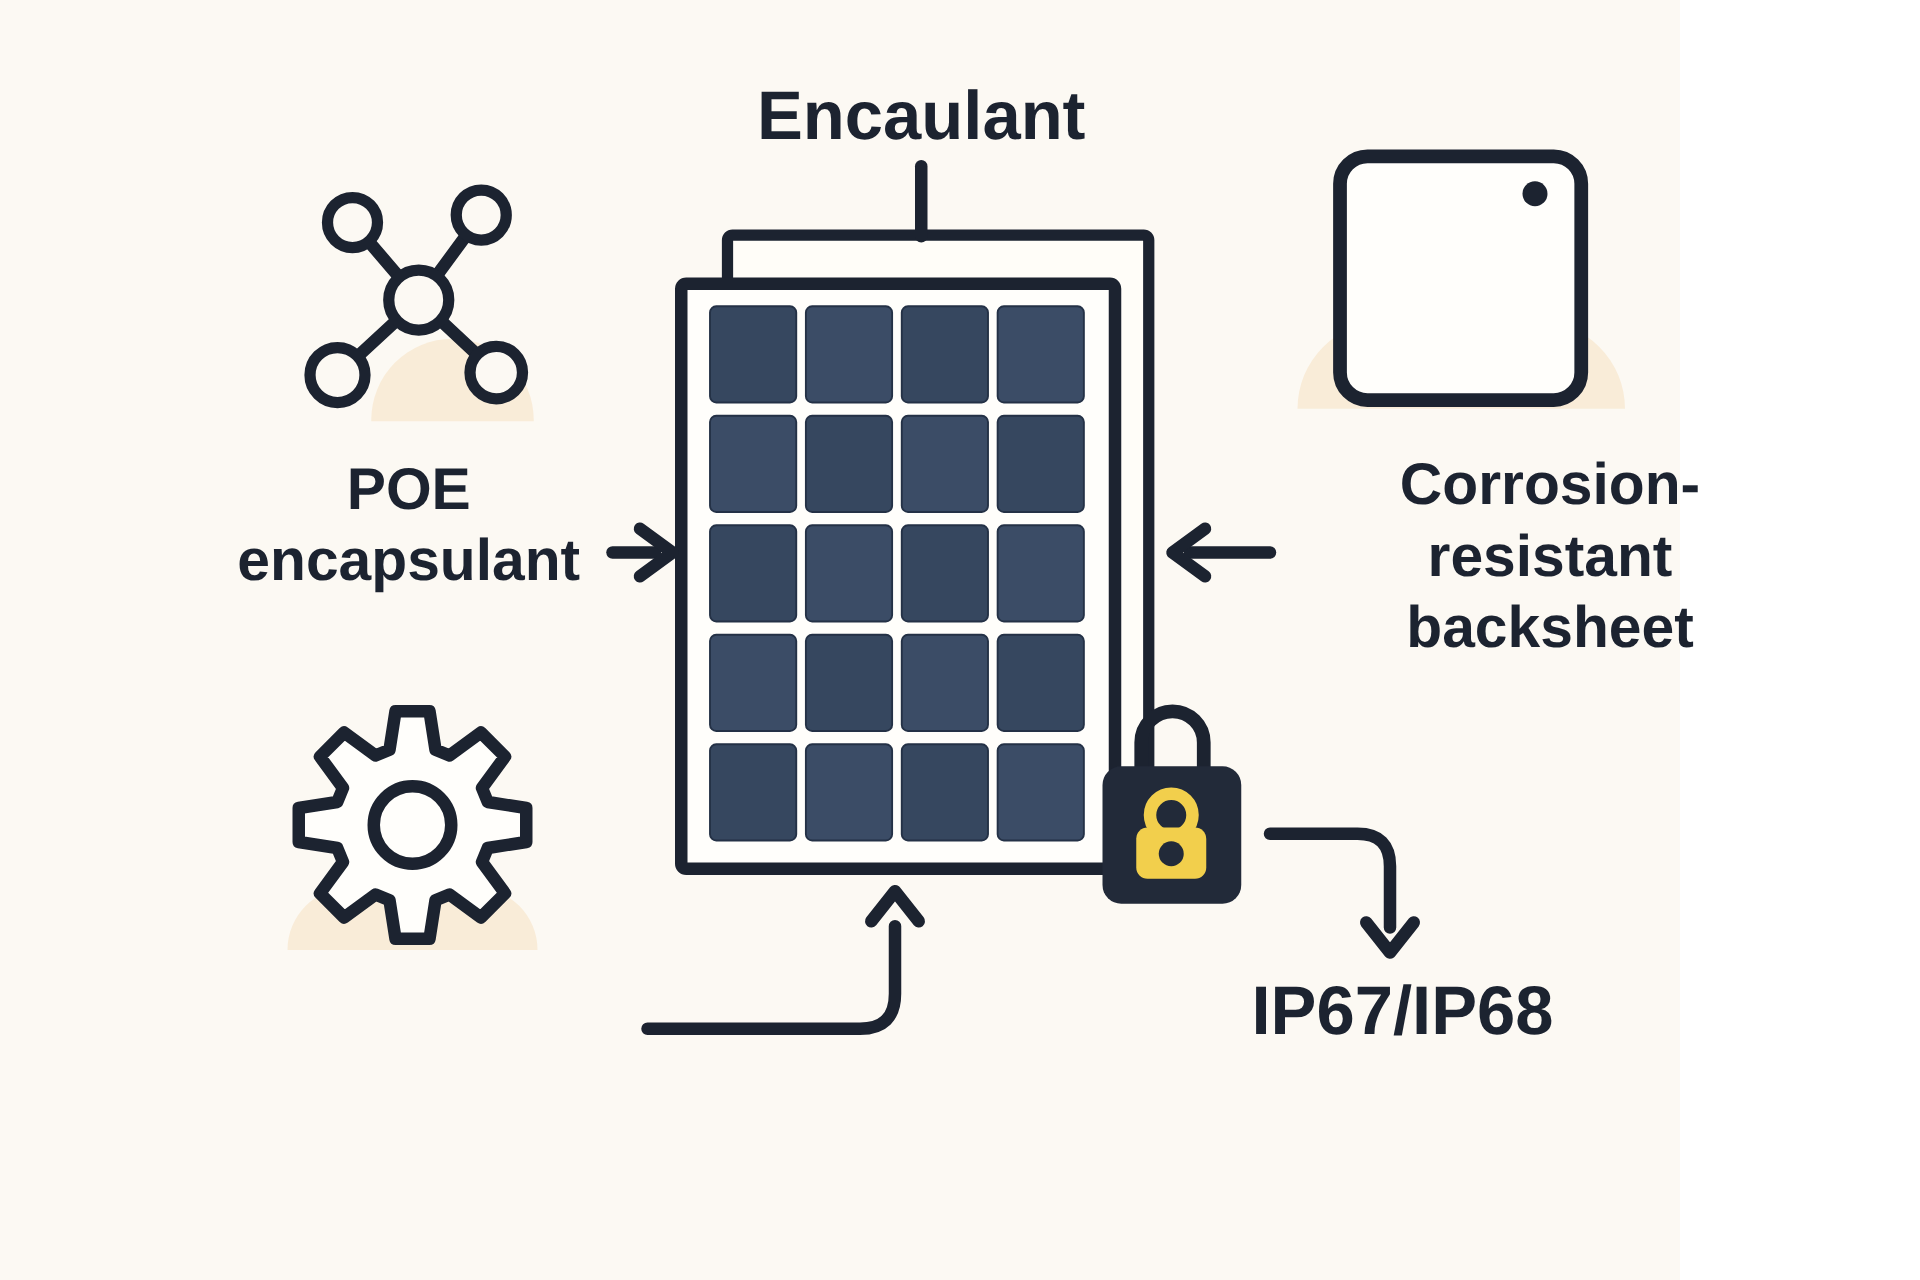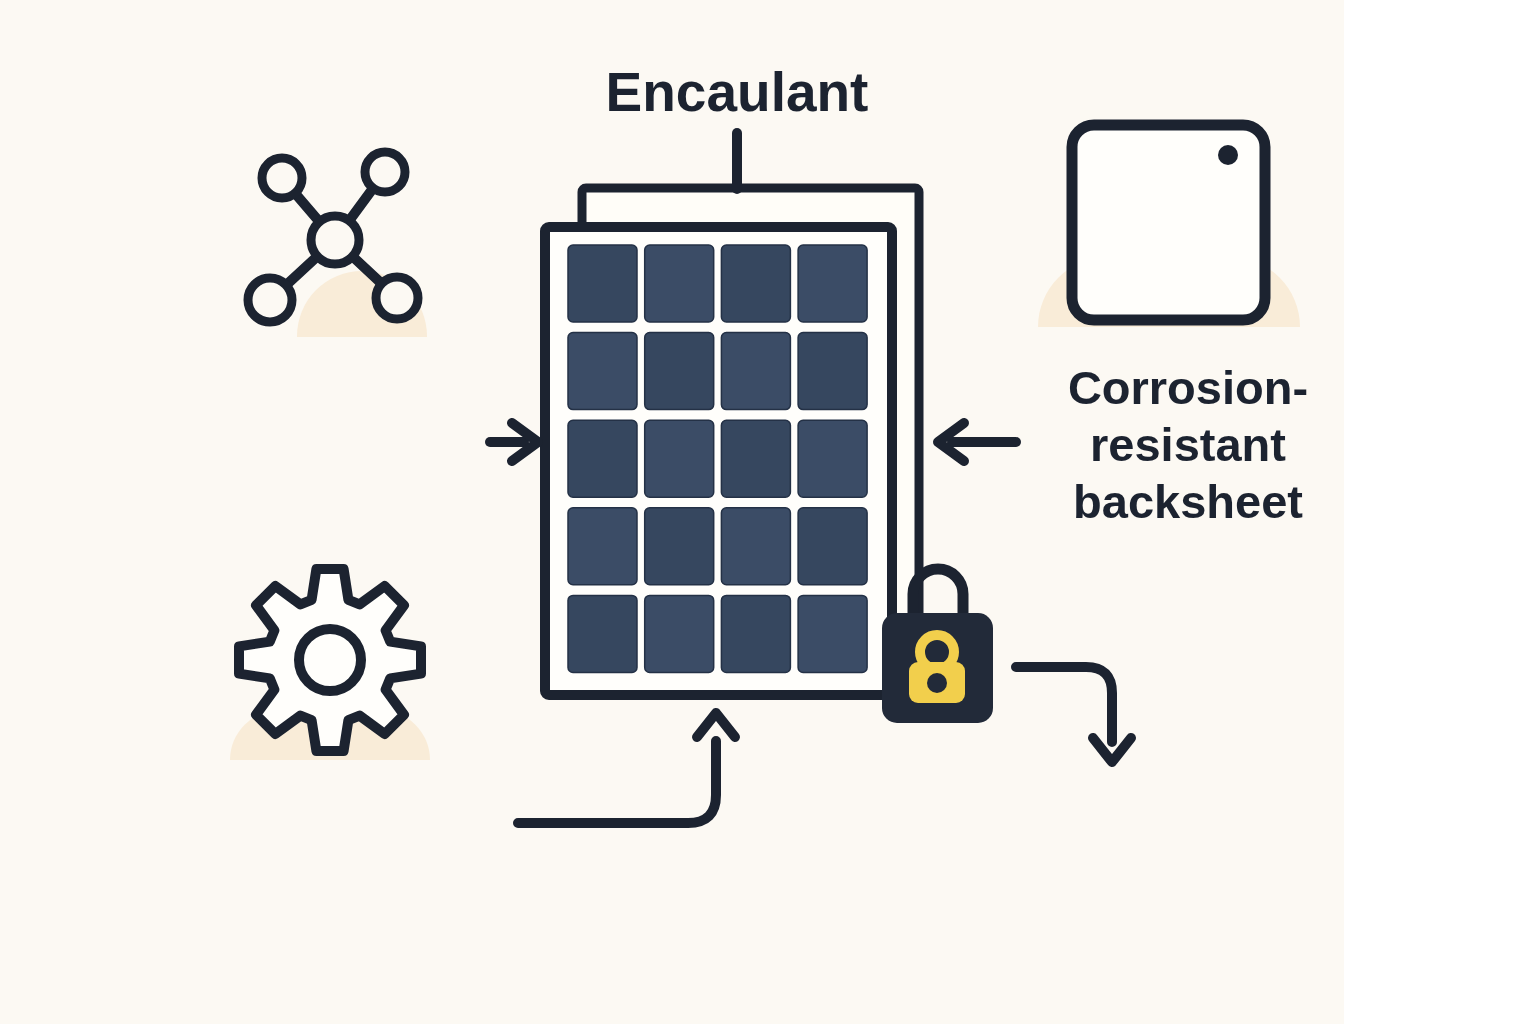--- a/index.html
+++ b/index.html
@@ -124,19 +124,22 @@
     </g>
 
     <g class="stroke">
       <path d="M1016,667 L1086,667 Q1112,667 1112,693 L1112,742"></path>
       <path d="M1093,738 L1112,762 L1131,738"></path>
     </g>
   </svg>
 
   <div class="label big" style="left:737px; top:92px;">Encaulant</div>
 
+  <div class="label small" style="left:327px; top:419px;">POE
+encapsulant</div>
 
-  <div class="label small" style="left:1188px; top:444px;">Corrosion-
+  <div class="label small" style="left:1240px; top:444px;">Corrosion-
 resistant
 backsheet</div>
 
 
+  <div class="label big" style="left:1122px; top:808px;">IP67/IP68</div>
 </div>
 
 </body></html>

